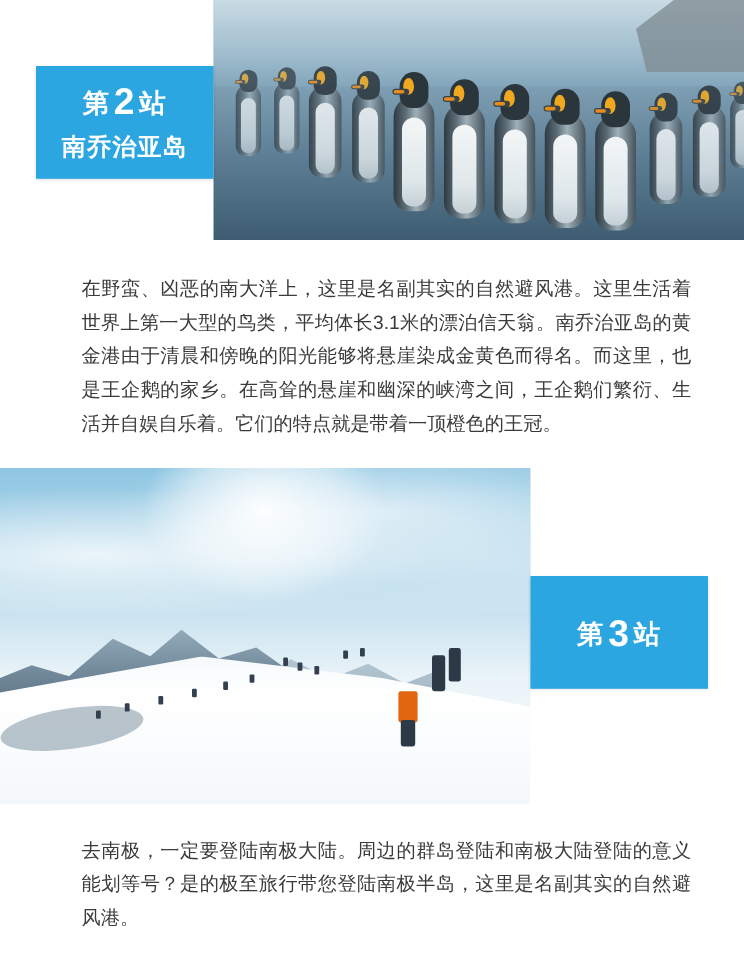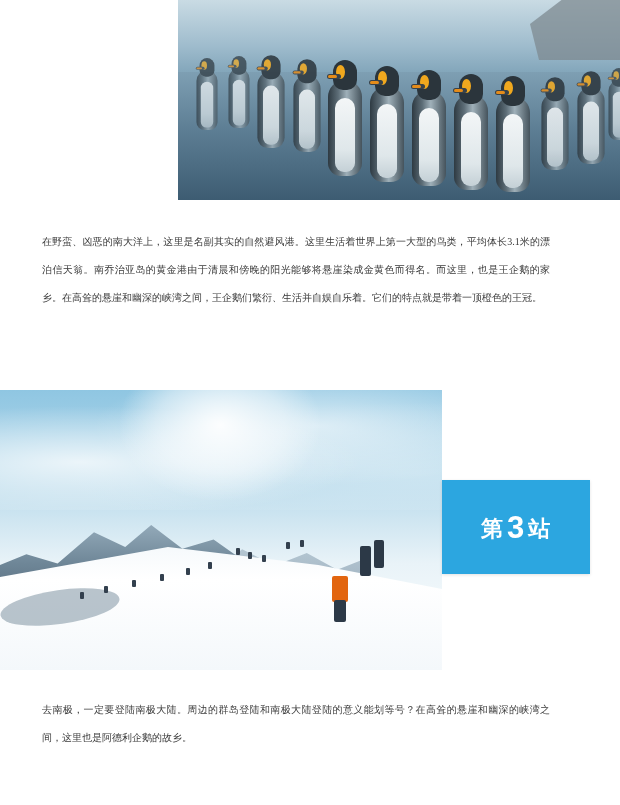--- a/index.html
+++ b/index.html
@@ -136,27 +136,27 @@
     font-size: 20px;
     font-weight: bold;
     margin-top: 9px;
     letter-spacing: 1px;
     white-space: nowrap;
   }
 
   
   .para {
     position: absolute;
-    left: 42px;
+    left: 68px;
     width: 508px;
     color: #3b3b3b;
-    font-size: 10px;
+    font-size: 16px;
     line-height: 28px;
     text-align: justify;
-    font-family: Liberation Serif, serif;
+    font-family: Liberation Sans, sans-serif;
   }
   .para-1 { top: 228px; }
   .para-2 { top: 696px; }
 
   
   .section3 {
     position: absolute;
     left: 0;
     top: 390px;
     width: 620px;
@@ -340,20 +340,26 @@
       <div class="penguin far" style="left:424px; bottom:60px;">
           <div class="body"></div>
           <div class="belly"></div>
           <div class="head">
             <div class="cheek"></div>
             <div class="beak"></div>
           </div>
         </div>
     </div>
 
+    <div class="badge2">
+      <div class="badge-line1">
+        <span>第</span><span class="num">2</span><span>站</span>
+      </div>
+      <div class="badge-line2">南乔治亚岛</div>
+    </div>
   </div>
 
   <div class="para para-1">在野蛮、凶恶的南大洋上，这里是名副其实的自然避风港。这里生活着世界上第一大型的鸟类，平均体长3.1米的漂泊信天翁。南乔治亚岛的黄金港由于清晨和傍晚的阳光能够将悬崖染成金黄色而得名。而这里，也是王企鹅的家乡。在高耸的悬崖和幽深的峡湾之间，王企鹅们繁衍、生活并自娱自乐着。它们的特点就是带着一顶橙色的王冠。</div>
 
   <div class="section3">
 
     <div class="photo-antarctic">
       <div class="an-cloud"></div>
       <div class="an-sun"></div>
       <div class="an-mountain2"></div>
@@ -378,15 +384,15 @@
       <div class="hiker small" style="left:300px; top:150px;"></div>
     </div>
 
     <div class="badge3">
       <div class="badge-line1">
         <span>第</span><span class="num">3</span><span>站</span>
       </div>
     </div>
   </div>
 
-  <div class="para para-2">去南极，一定要登陆南极大陆。周边的群岛登陆和南极大陆登陆的意义能划等号？在高耸的悬崖和幽深的峡湾之间，这里也是阿德利企鹅的故乡。</div>
+  <div class="para para-2">去南极，一定要登陆南极大陆。周边的群岛登陆和南极大陆登陆的意义能划等号？是的极至旅行带您登陆南极半岛，这里是名副其实的自然避风港。</div>
 
 </div>
 
 </body></html>

